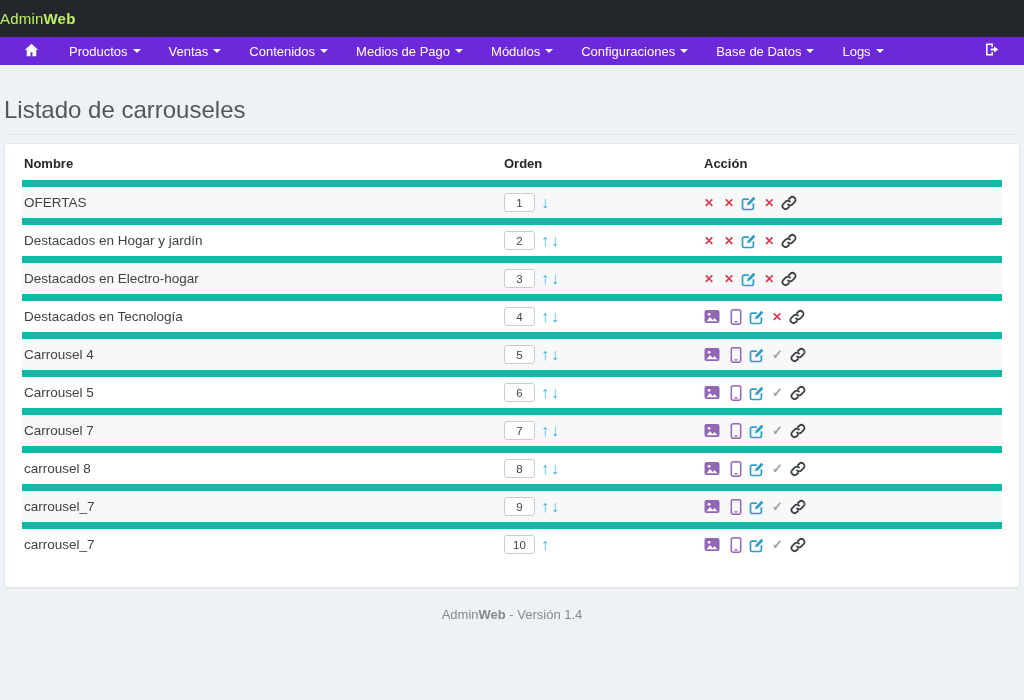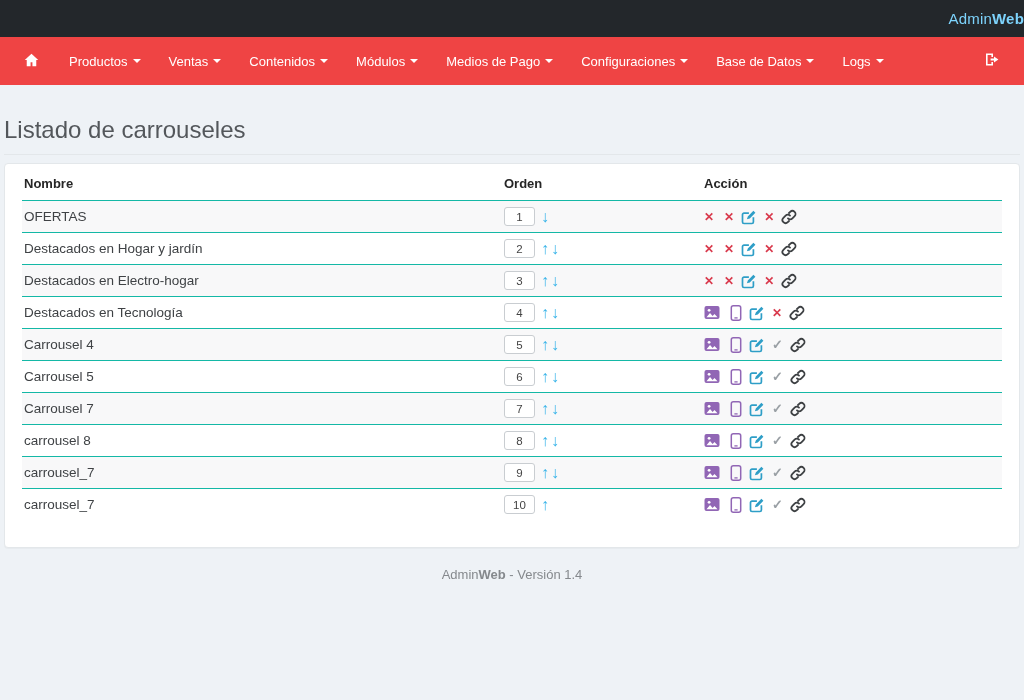--- a/index.html
+++ b/index.html
@@ -7,33 +7,33 @@
   body {
     font-family: "Liberation Sans", sans-serif;
     background: #eef2f6;
     color: #3c3f42;
   }
 
   
   .topbar {
     height: 37px;
     background: #23272b;
-    color: #7dd3fc;
+    color: #bef264;
     display: flex;
     align-items: center;
-    justify-content: flex-end;
+    justify-content: flex-start;
     font-size: 15px;
     letter-spacing: .2px;
   }
   .brand-suffix { font-weight: bold; }
 
   
   .navbar {
-    height: 48px;
-    background: #ef4444;
+    height: 28px;
+    background: #6d28d9;
     display: flex;
     align-items: stretch;
     padding: 0 8px;
     color: #fff;
   }
   .nav-item {
     display: flex;
     align-items: center;
     padding: 0 14px;
     font-size: 13px;
@@ -78,21 +78,21 @@
   table { width: 100%; border-collapse: collapse; table-layout: fixed; }
   col.c-name  { width: 480px; }
   col.c-order { width: 200px; }
   th {
     text-align: left;
     font-size: 13px;
     color: #262626;
     padding: 10px 2px 9px 2px;
     margin-left: 15px;
   }
-  tbody tr { border-top: 1px solid #14b8a6; }
+  tbody tr { border-top: 7px solid #14b8a6; }
   tbody tr:nth-child(odd) { background: #f8f8f9; }
   td {
     padding: 6px 2px;
     font-size: 13.5px;
     color: #3f4245;
     height: 31px;
     vertical-align: middle;
   }
 
   .order-input {
@@ -155,25 +155,25 @@
     </a>
   <a class="nav-item">
       <span>Ventas</span>
       <span class="caret"></span>
     </a>
   <a class="nav-item">
       <span>Contenidos</span>
       <span class="caret"></span>
     </a>
   <a class="nav-item">
+      <span>Medios de Pago</span>
+      <span class="caret"></span>
+    </a>
+  <a class="nav-item">
       <span>Módulos</span>
-      <span class="caret"></span>
-    </a>
-  <a class="nav-item">
-      <span>Medios de Pago</span>
       <span class="caret"></span>
     </a>
   <a class="nav-item">
       <span>Configuraciones</span>
       <span class="caret"></span>
     </a>
   <a class="nav-item">
       <span>Base de Datos</span>
       <span class="caret"></span>
     </a>

